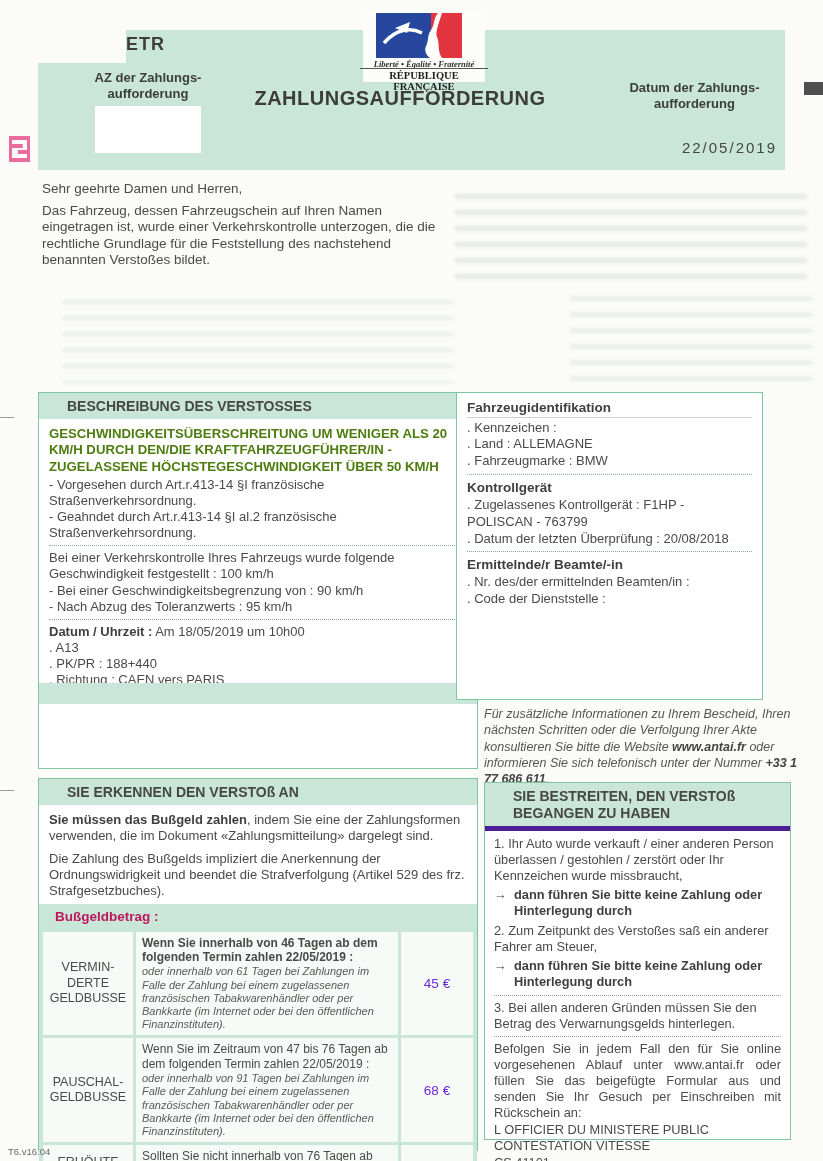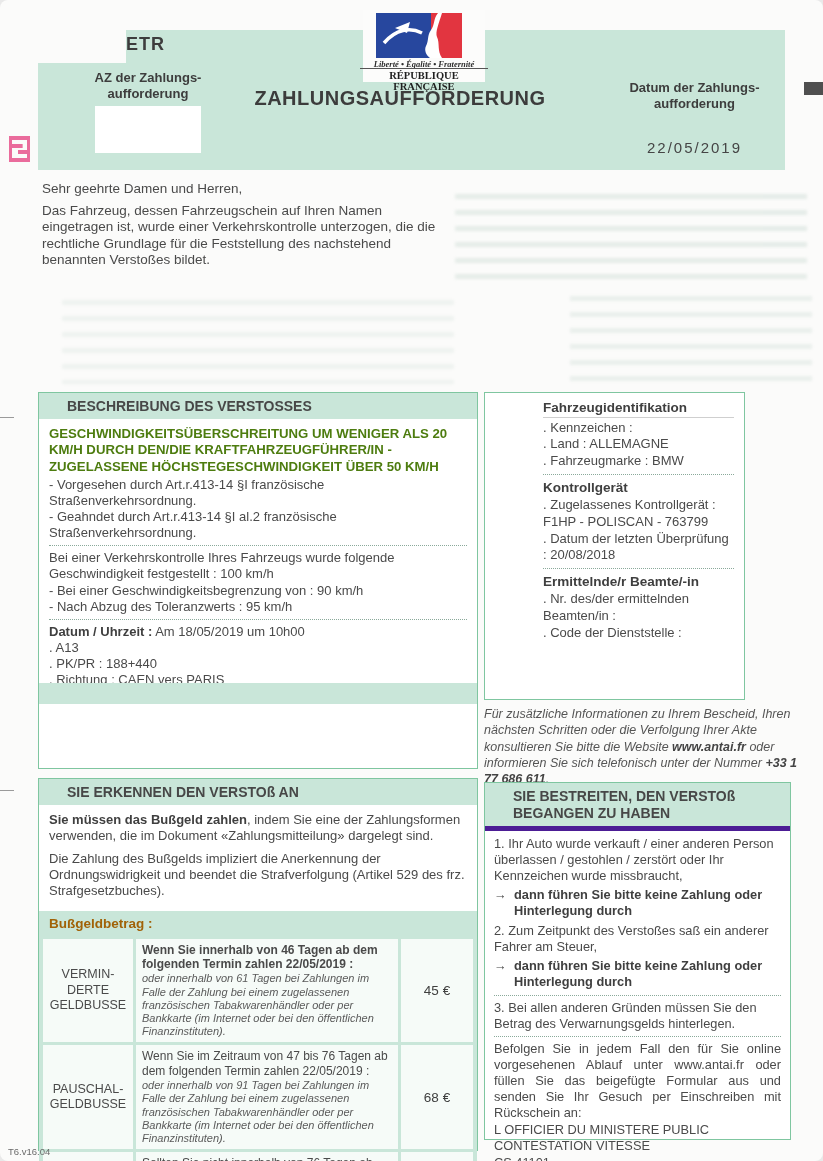--- a/index.html
+++ b/index.html
@@ -1,39 +1,39 @@
 <!DOCTYPE html>
 <html><head>
 <meta charset="utf-8">
 <style>
   * { margin:0; padding:0; box-sizing:border-box; }
   html,body { background:#e9e9e9; }
   body { font-family:"Liberation Sans", sans-serif; }
   .page {
     position:relative; width:823px; height:1161px; margin:0 auto;
-    background:#fbfbfa; overflow:hidden; color:#4a4a4a;border-radius:8px;
+    background:#fbfbfa; overflow:hidden; color:#4a4a4a;
   }
   .abs { position:absolute; }
   .preline { white-space:pre-line; }
   .center { text-align:center; }
 
   
   .band { background:#c9e6d9; }
   .hdr-band { left:38px; top:30px; width:747px; height:140px; }
   .hdr-notch { left:38px; top:30px; width:88px; height:33px; background:#fbfbfa; }
   .etr { left:126px; top:34px; width:80px; font-weight:bold; font-size:18px; letter-spacing:1px; color:#3d3d3d; }
   .az-label { left:58px; top:70px; width:180px; font-weight:bold; font-size:13px; line-height:1.25; color:#3d3d3d; }
   .az-box { left:95px; top:106px; width:106px; height:47px; background:#ffffff; }
   .logo-patch { left:363px; top:10px; width:122px; height:72px; background:#fcfcfb; }
   .logo-flag { left:376px; top:13px; }
   .logo-motto { left:360px; top:59px; width:128px; font-family:"Liberation Serif", serif; font-style:italic; font-weight:bold; font-size:8.5px; color:#2e2e2e; }
   .logo-republic { left:360px; top:68px; width:128px; font-family:"Liberation Serif", serif; font-weight:bold; font-size:10.5px; color:#1f1f1f; border-top:1px solid #555; padding-top:1px; }
   .doc-title { left:190px; top:87px; width:420px; font-weight:bold; font-size:20px; letter-spacing:0.5px; color:#3c3c3c; }
   .date-label { left:612px; top:80px; width:165px; font-weight:bold; font-size:13px; line-height:1.25; color:#3d3d3d; }
-  .date-value { left:612px; top:139px; width:165px; font-size:15px; letter-spacing:2px; color:#454545; }
+  .date-value { left:612px; top:139px; width:165px; font-size:15px; letter-spacing:2px; color:#454545;text-align:right; }
   .print-mark { left:804px; top:82px; width:19px; height:13px; background:#4f4f4f; }
   .reg-mark {
     left:9px; top:136px; width:21px; height:26px;
     background:
       linear-gradient(#e8548c,#e8548c) 0 0/100% 4px no-repeat,
       linear-gradient(#e8548c,#e8548c) 0 100%/100% 4px no-repeat,
       linear-gradient(#e8548c,#e8548c) 0 38%/65% 4px no-repeat,
       linear-gradient(#e8548c,#e8548c) 100% 62%/55% 4px no-repeat,
       linear-gradient(#e8548c,#e8548c) 0 0/3px 100% no-repeat,
       linear-gradient(#e8548c,#e8548c) 100% 0/3px 100% no-repeat;
@@ -54,39 +54,39 @@
   
   .gbox { background:#fff; border:1px solid #7fc6a0; }
   .gbox-title { background:#c9e6d9; font-weight:bold; font-size:14px; color:#474747; padding:5px 28px 4px; line-height:1.2; }
   .dotsep { border-top:1px dotted #8aa99a; margin:4px 0; height:0; }
 
   .box-violation { left:38px; top:392px; width:440px; height:377px; }
   .box-violation .body { padding:7px 10px 0; font-size:13px; line-height:1.24; }
   .offense-heading { font-weight:bold; font-size:13.2px; color:#4d7c0f; margin-bottom:2px; }
   .violation-footer-band { left:0; right:0; top:290px; height:21px; }
 
-  .box-vehicle { left:484px; top:392px; width:261px; height:308px;padding-left:48px; }
+  .box-vehicle { left:456px; top:392px; width:307px; height:308px; }
   .box-vehicle .body { padding:6px 10px; font-size:13px; line-height:1.3; }
   .sub-title { font-weight:bold; font-size:13.5px; color:#3f3f3f; }
   .ruled { border-bottom:1px solid #cfcfcf; margin-bottom:2px; }
 
   .info-note { left:484px; top:706px; width:314px; font-style:italic; font-size:12.5px; line-height:1.3; color:#555; }
   .info-note b { color:#444; }
 
   .box-acknowledge { left:38px; top:778px; width:440px; height:373px; }
   .box-acknowledge .body { padding:7px 10px 4px; font-size:13px; line-height:1.26; }
   .lead-bold { font-weight:bold; color:#3f3f3f; }
-  .amount-band { background:#c9e6d9; font-weight:bold; font-size:13.5px; color:#a16207; padding:5px 10px; margin-top:7px; }
+  .amount-band { background:#c9e6d9; font-weight:bold; font-size:13.5px; color:#be185d; padding:5px 16px; }
   .fine-table { background:#c9e6d9; padding:3px 4px 4px; display:grid; grid-template-columns:90px 1fr 72px; gap:3px; }
   .fine-cell { background:#f6fbf8; padding:4px 6px; }
   .fine-label { display:flex; align-items:center; justify-content:center; text-align:center; font-size:12.5px; line-height:1.25; color:#4a4a4a; }
   .fine-main { font-size:12px; line-height:1.2; color:#4a4a4a; }
   .fine-row0 .fine-main { font-weight:bold; }
   .fine-note { font-style:italic; font-size:11px; line-height:1.2; color:#5a5a5a; margin-top:1px; }
-  .fine-amount { display:flex; align-items:center; justify-content:center; font-size:13.5px; color:#404040; }
+  .fine-amount { display:flex; align-items:center; justify-content:center; font-size:13.5px; color:#6d28d9; }
 
   .box-contest { left:484px; top:782px; width:307px; height:358px; }
   .box-contest .gbox-title { border-bottom:5px solid #4c1d95; }
   .box-contest .body { padding:5px 9px; font-size:12.8px; line-height:1.26; }
   .contest-item { margin-bottom:3px; }
   .contest-action { font-weight:bold; color:#3f3f3f; padding-left:20px; position:relative; margin-bottom:4px; }
   .contest-action .arrow { position:absolute; left:0; top:0; font-weight:normal; }
   .justified { text-align:justify; }
   .address { margin-top:1px; }
 

